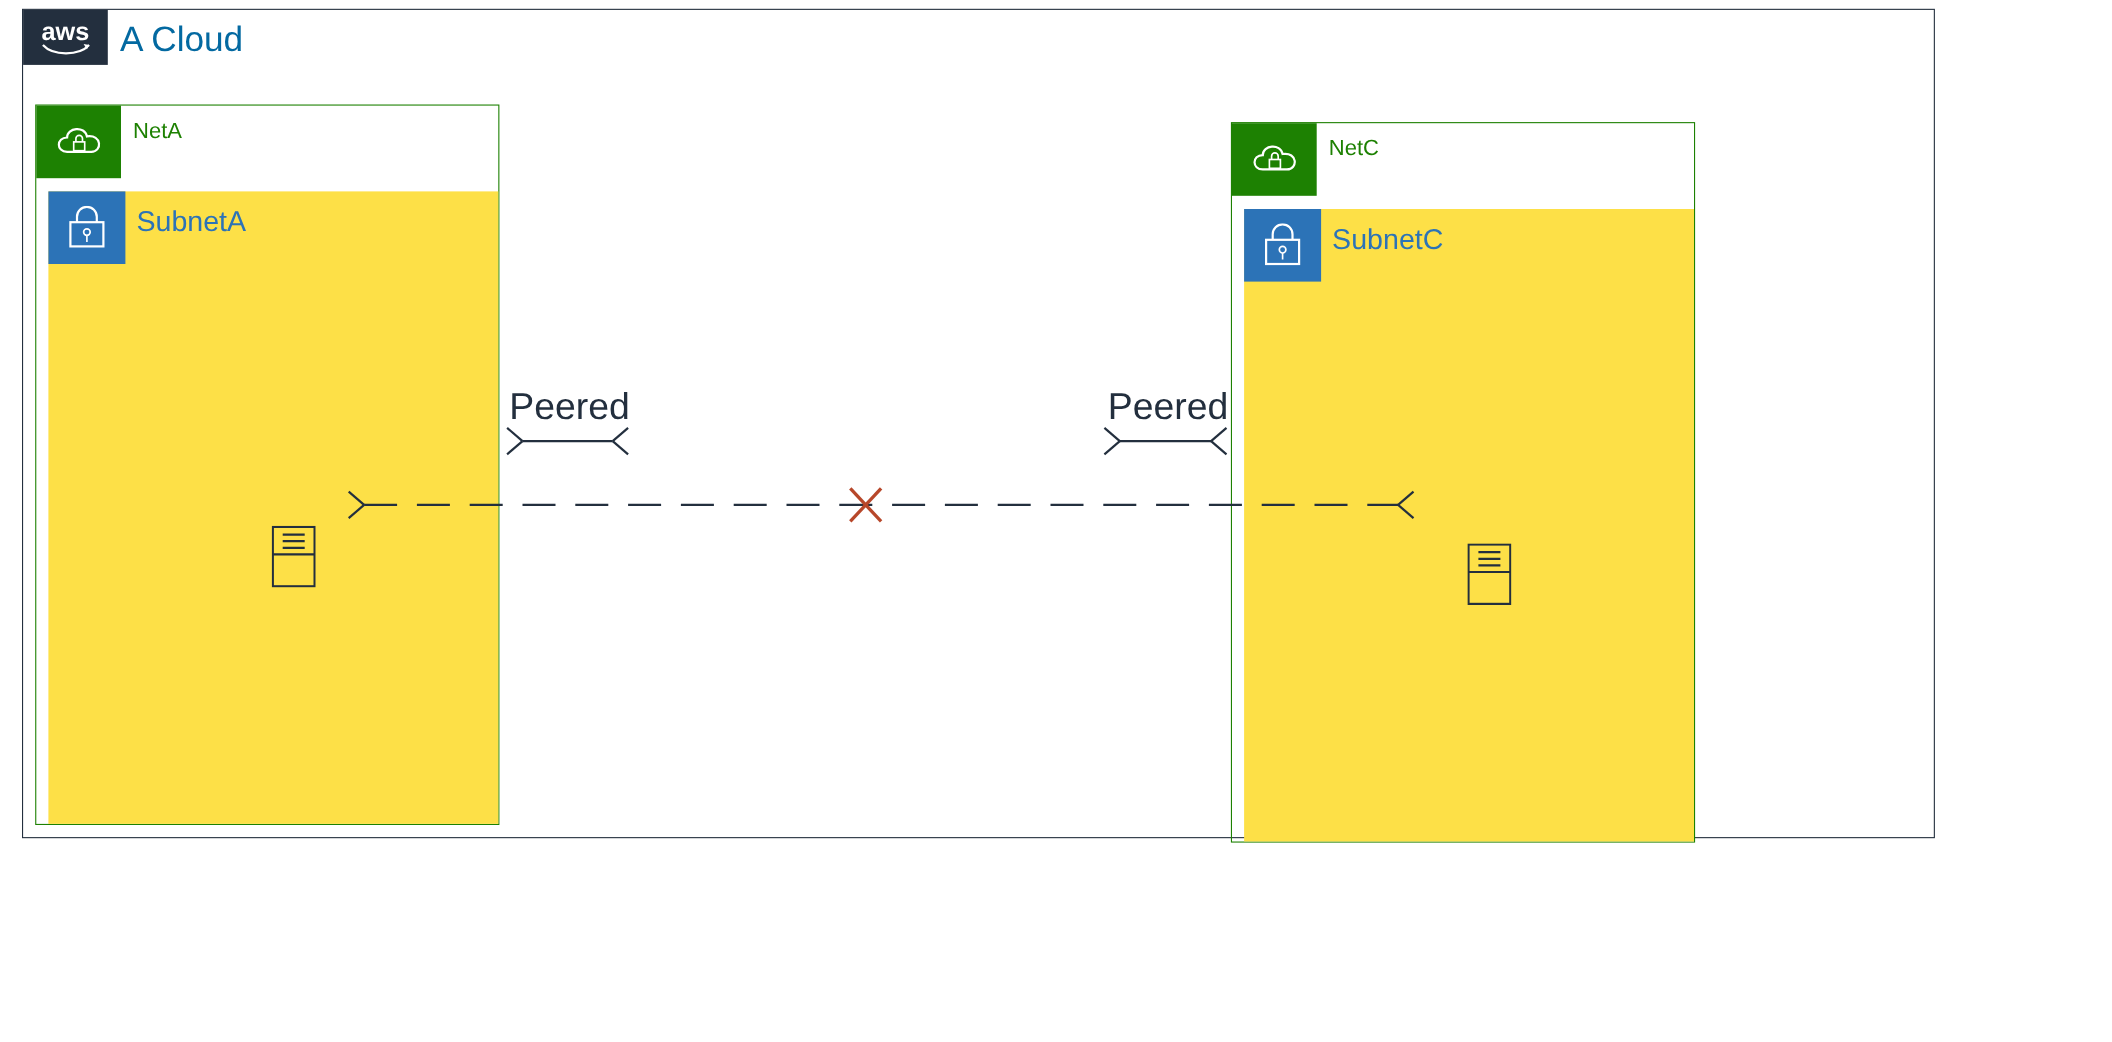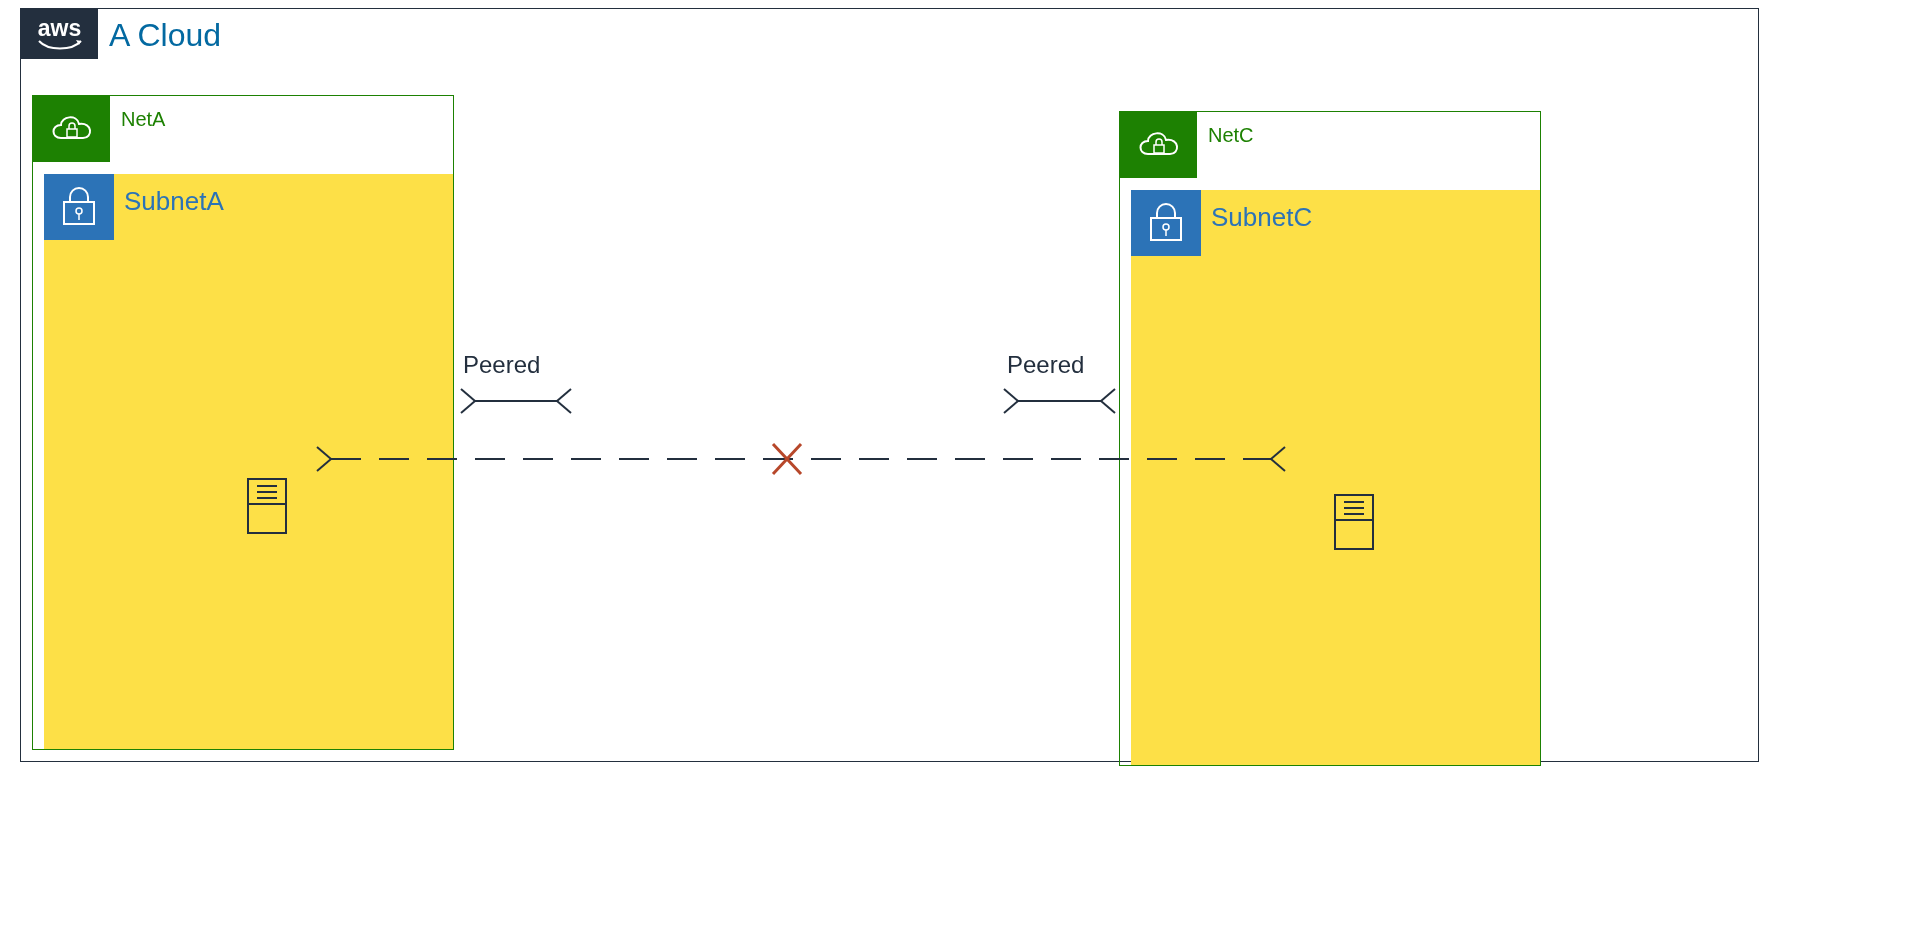--- a/index.html
+++ b/index.html
@@ -107,21 +107,21 @@
 
   
   .overlay{
     position:absolute;
     left:0;top:0;right:0;bottom:0;
     pointer-events:none;
   }
 
   .conn-label{
     position:absolute;
-    font-size:24px;
+    font-size:34px;
     color:#232F3E;
   }
   .labA{left:442px;top:342px;}
   .labB{left:986px;top:342px;}
 </style>
 </head>
 <body>
 
 <div class="cloud-frame">
 

